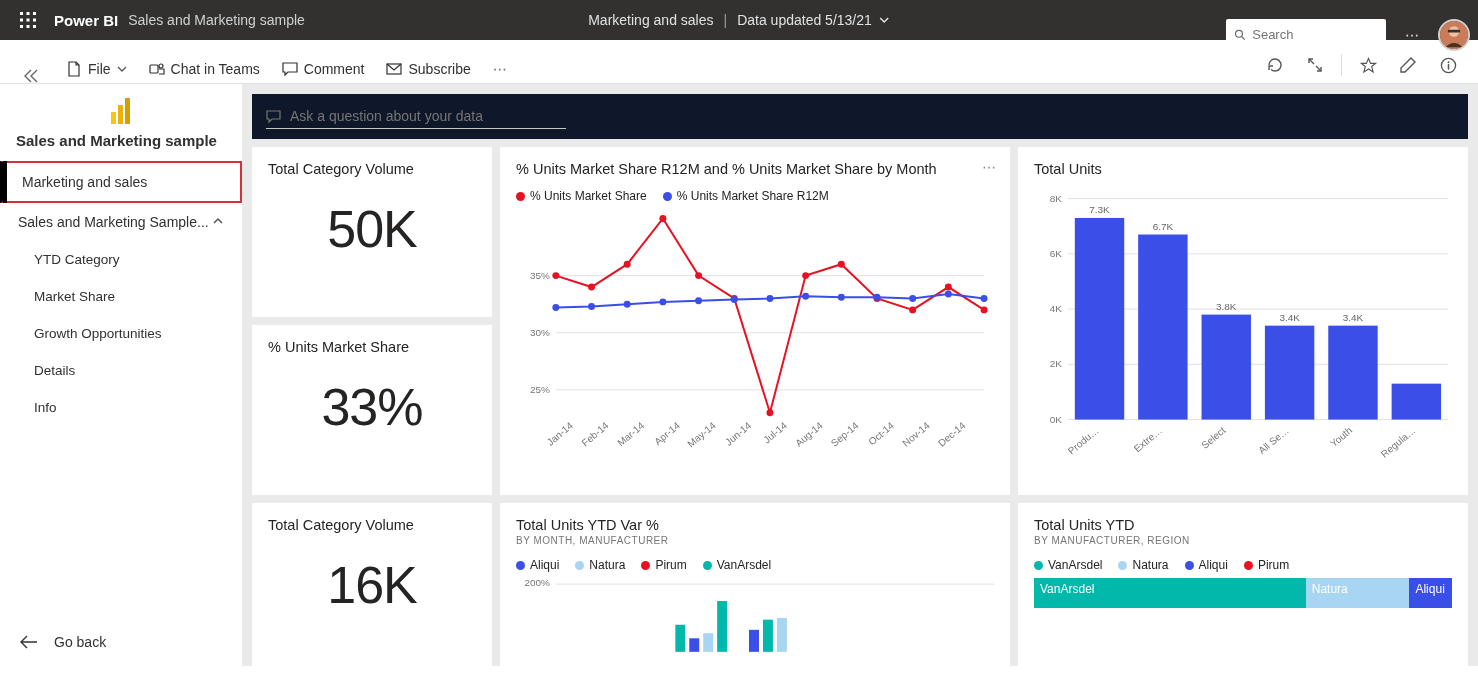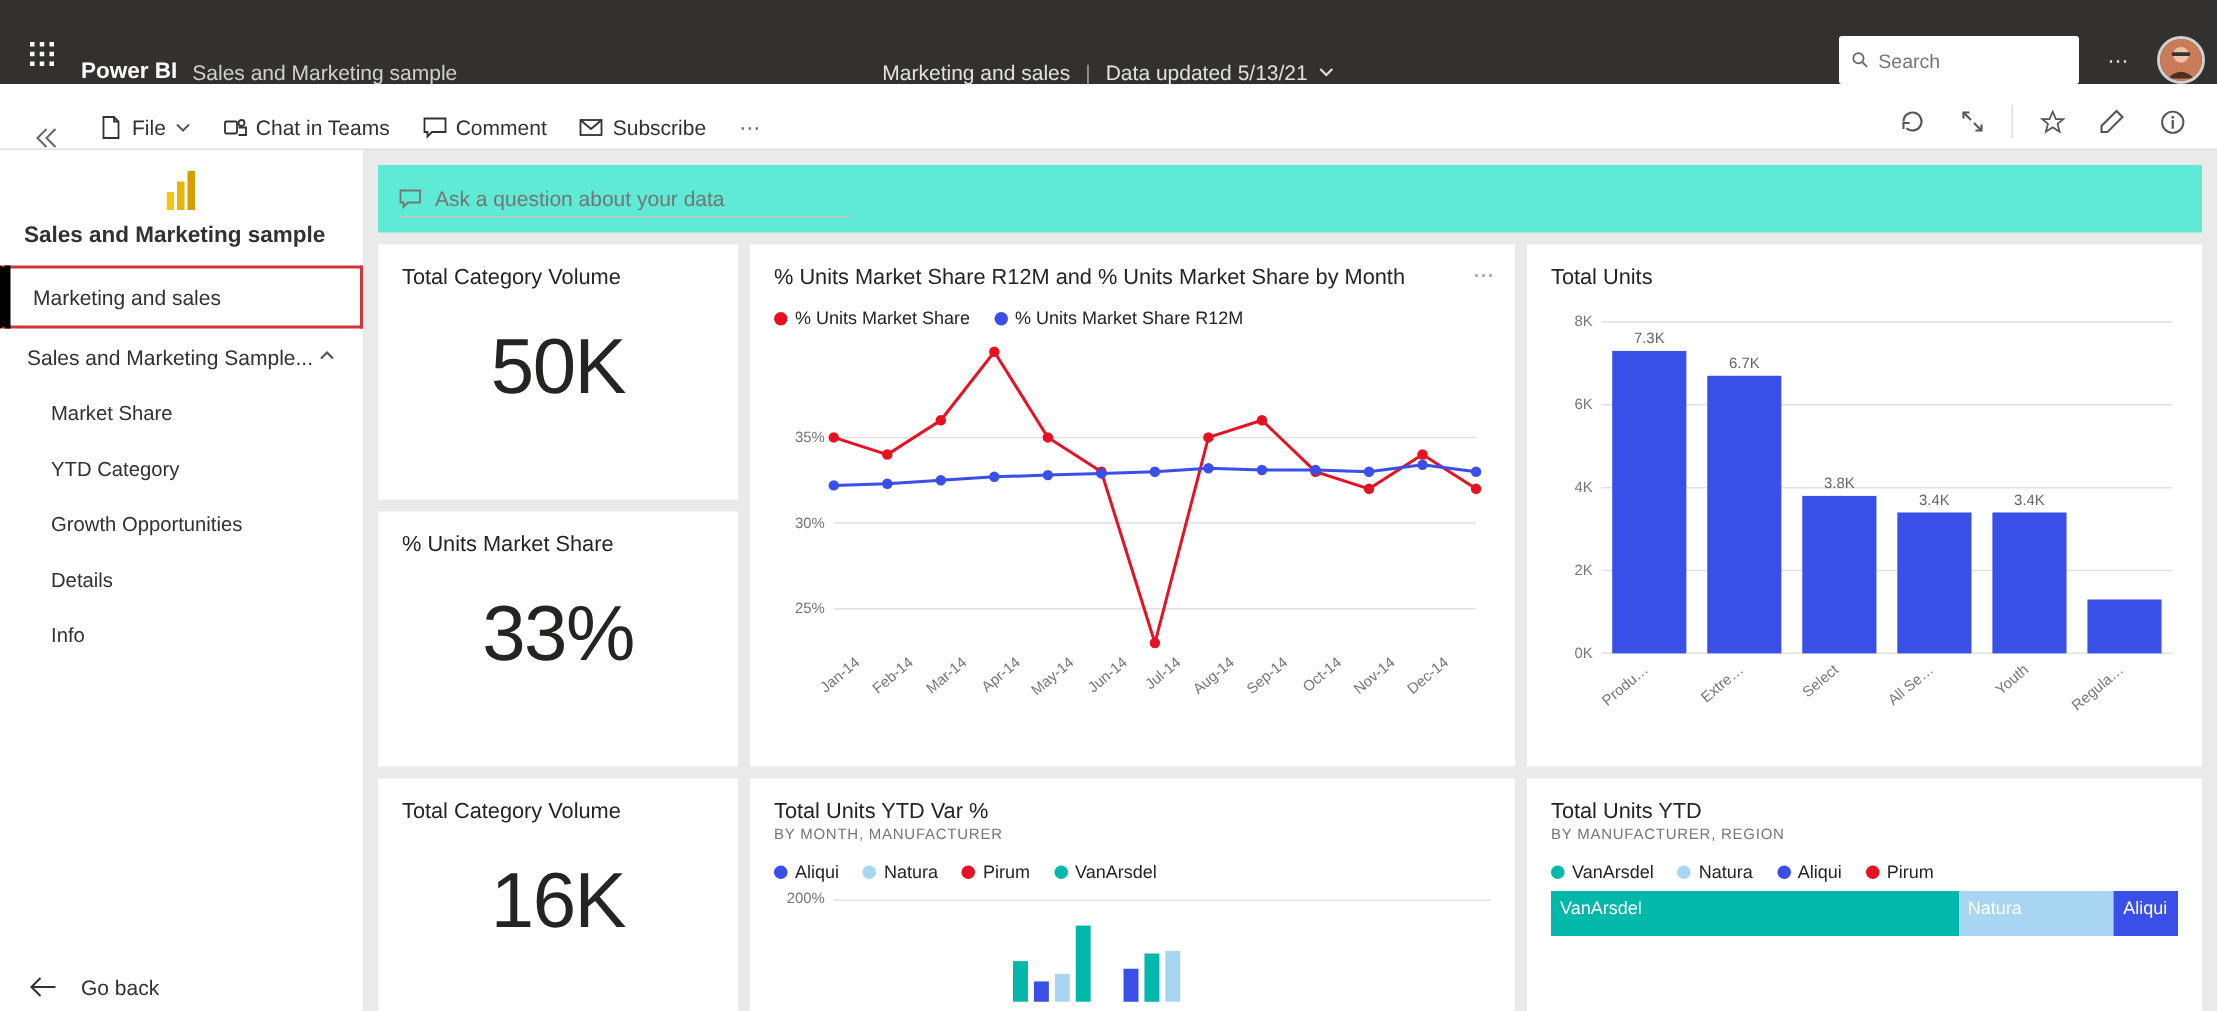--- a/index.html
+++ b/index.html
@@ -1,18 +1,18 @@
 <!DOCTYPE html>
 <html><head>
 <meta charset="utf-8">
 <style>
   * { box-sizing: border-box; margin: 0; padding: 0; font-family: "Segoe UI", -apple-system, sans-serif; }
   body { width: 1478px; height: 674px; background: #fff; overflow: hidden; color: #323130; font-size: 14px; }
   
-  .suite-header { height: 56px; background: #323130; color: #fff; display: flex; align-items: flex-end; padding: 0 8px; }
+  .suite-header { height: 40px; background: #323130; color: #fff; display: flex; align-items: center; padding: 0 8px; }
   .waffle { width: 40px; height: 40px; display:flex; align-items:center; justify-content:center; cursor:pointer; }
   .waffle svg { width:16px; height:16px; fill:#fff; }
   .brand { font-weight:600; font-size:15px; margin: 0 10px 0 6px; }
   .workspace-name { color:#d0d0d0; font-size:14px; }
   .suite-center { position:absolute; left:50%; transform:translateX(-50%); color:#e1e1e1; font-size:14px; display:flex; align-items:center; gap:6px; }
   .suite-center .meta-sep { color:#9a9a9a; margin:0 4px; }
   .suite-right { margin-left:auto; display:flex; align-items:center; gap:10px;margin-top:29px; }
   .search-box { display:flex; align-items:center; background:#fff; border-radius:2px; height:32px; width:160px; padding:0 8px; color:#555; }
   .suite-more { width:32px; height:32px; display:flex; align-items:center; justify-content:center; cursor:pointer; color:#e1e1e1; }
   .avatar { width:32px; height:32px; border-radius:50%; overflow:hidden; background:#8a5a44; display:flex; align-items:center; justify-content:center; border:2px solid #d0d0d0; }
@@ -32,21 +32,21 @@
   .pbi-logo { width:20px; height:26px; }
   .workspace-title { font-weight:600; font-size:15px; padding:6px 16px 12px; }
   .nav-item { padding:11px 18px; font-size:14px; color:#323130; cursor:pointer; display:flex; align-items:center; justify-content:space-between; }
   .nav-item.sub { padding-left:34px; font-size:13.5px; color:#323130; }
   .nav-item.selected { background:#fff; border:2px solid #d13438; border-left:4px solid #000; font-weight:400; position:relative; }
   .nav-item.selected::before { content:""; position:absolute; left:-1px; top:-2px; bottom:-2px; width:4px; background:#000; }
   .nav-chevron svg { width:12px; height:12px; }
   .go-back { margin-top:auto; padding:16px 20px; display:flex; align-items:center; gap:16px; color:#323130; cursor:pointer; border-top:0; }
   
   .canvas { flex:1; background:#eaeaea; padding:10px 10px 0 10px; overflow:hidden; position:relative; }
-  .qna-bar { background:#5eead4; padding:10px 14px; margin-bottom:8px; }
+  .qna-bar { background:#0f172a; padding:10px 14px; margin-bottom:8px; }
   .qna-input { border:none; border-bottom:1px solid #c8c6c4; width:300px; padding:4px 0 4px 24px; font-size:14px; color:#767676; outline:none; background:transparent; }
   .qna-wrap { position:relative; display:inline-block; }
   .qna-wrap .qna-icon { position:absolute; left:0; top:5px; color:#767676; }
   .grid { display:grid; grid-template-columns: 240px 510px 1fr; grid-auto-rows:min-content; gap:8px; }
   .tile { background:#fff; padding:14px 16px 10px; position:relative; }
   .tile-title { font-size:14.5px; color:#252423; font-weight:400; }
   .tile-sub { font-size:10px; color:#767676; letter-spacing:0.5px; text-transform:uppercase; margin-top:2px; }
   .big-number { font-size:52px; font-weight:300; color:#252423; text-align:center; margin-top:22px; letter-spacing:-1px; font-family:"Segoe UI Light","Segoe UI",sans-serif; }
   .legend { display:flex; gap:16px; font-size:12px; color:#252423; margin-top:12px; flex-wrap:wrap; }
   .legend-item { display:flex; align-items:center; gap:5px; }
@@ -205,22 +205,22 @@
     <div class="nav-item selected">
       <span>Marketing and sales</span>
     </div>
     <div class="nav-item">
       <span>Sales and Marketing Sample...</span>
       <span class="nav-chevron"><svg viewBox="0 0 12 12">
             <path d="M2 8 L6 4 L10 8" stroke="#555" stroke-width="1.5" fill="none"></path>
           </svg></span>
     </div>
     <div id="pages-host">
+        <div class="nav-item sub">YTD Category</div>
         <div class="nav-item sub">Market Share</div>
-        <div class="nav-item sub">YTD Category</div>
         <div class="nav-item sub">Growth Opportunities</div>
         <div class="nav-item sub">Details</div>
         <div class="nav-item sub">Info</div>
       </div>
 
     <div class="go-back">
       <svg width="18" height="14" viewBox="0 0 18 14">
           <path d="M7 1 L1 7 L7 13 M1 7 H17" stroke="#323130" stroke-width="1.4" fill="none"></path>
         </svg>
       <span>Go back</span>

